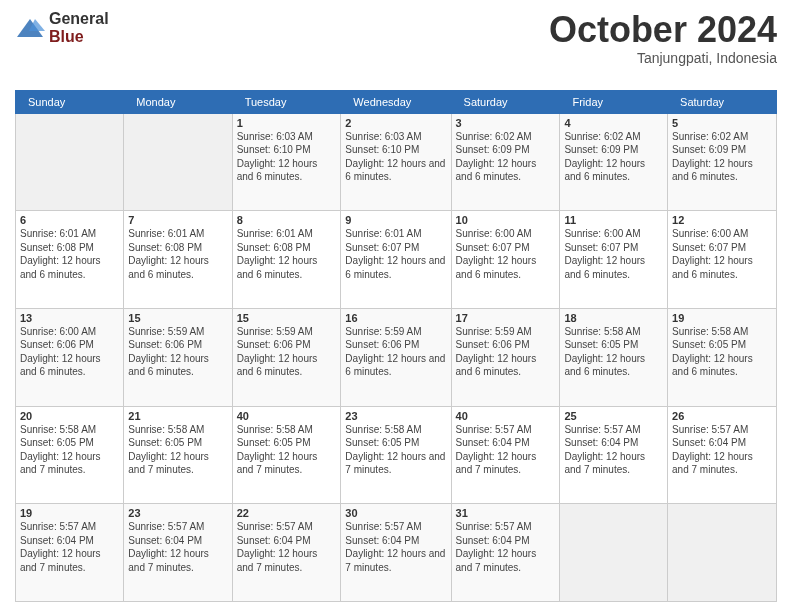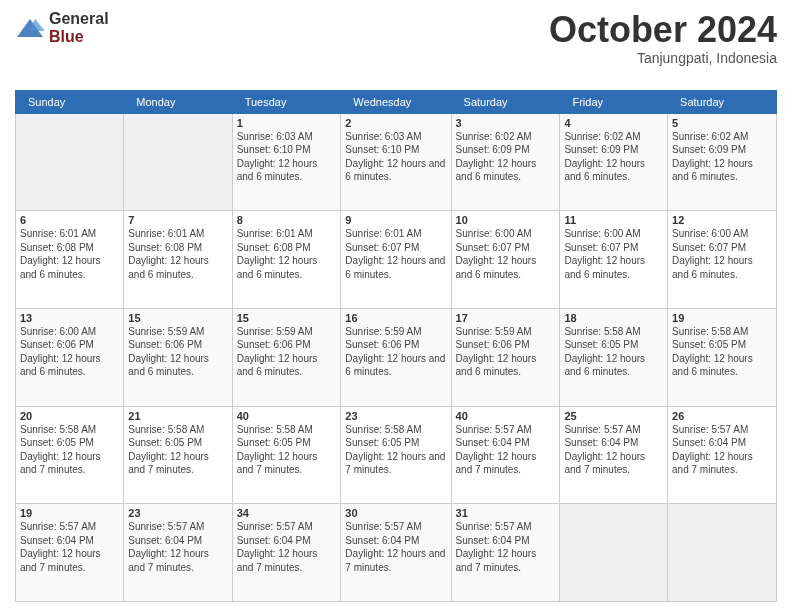--- a/index.html
+++ b/index.html
@@ -307,21 +307,21 @@
 Sunset: 6:04 PM
 Daylight: 12 hours and 7 minutes.</div>
           </td>
           <td>
             <span class="day-number">23</span>
             <div class="day-info" style="white-space: pre-line;">Sunrise: 5:57 AM
 Sunset: 6:04 PM
 Daylight: 12 hours and 7 minutes.</div>
           </td>
           <td>
-            <span class="day-number">34</span>
+            <span class="day-number">22</span>
             <div class="day-info" style="white-space: pre-line;">Sunrise: 5:57 AM
 Sunset: 6:04 PM
 Daylight: 12 hours and 7 minutes.</div>
           </td>
           <td>
             <span class="day-number">30</span>
             <div class="day-info" style="white-space: pre-line;">Sunrise: 5:57 AM
 Sunset: 6:04 PM
 Daylight: 12 hours and 7 minutes.</div>
           </td>

